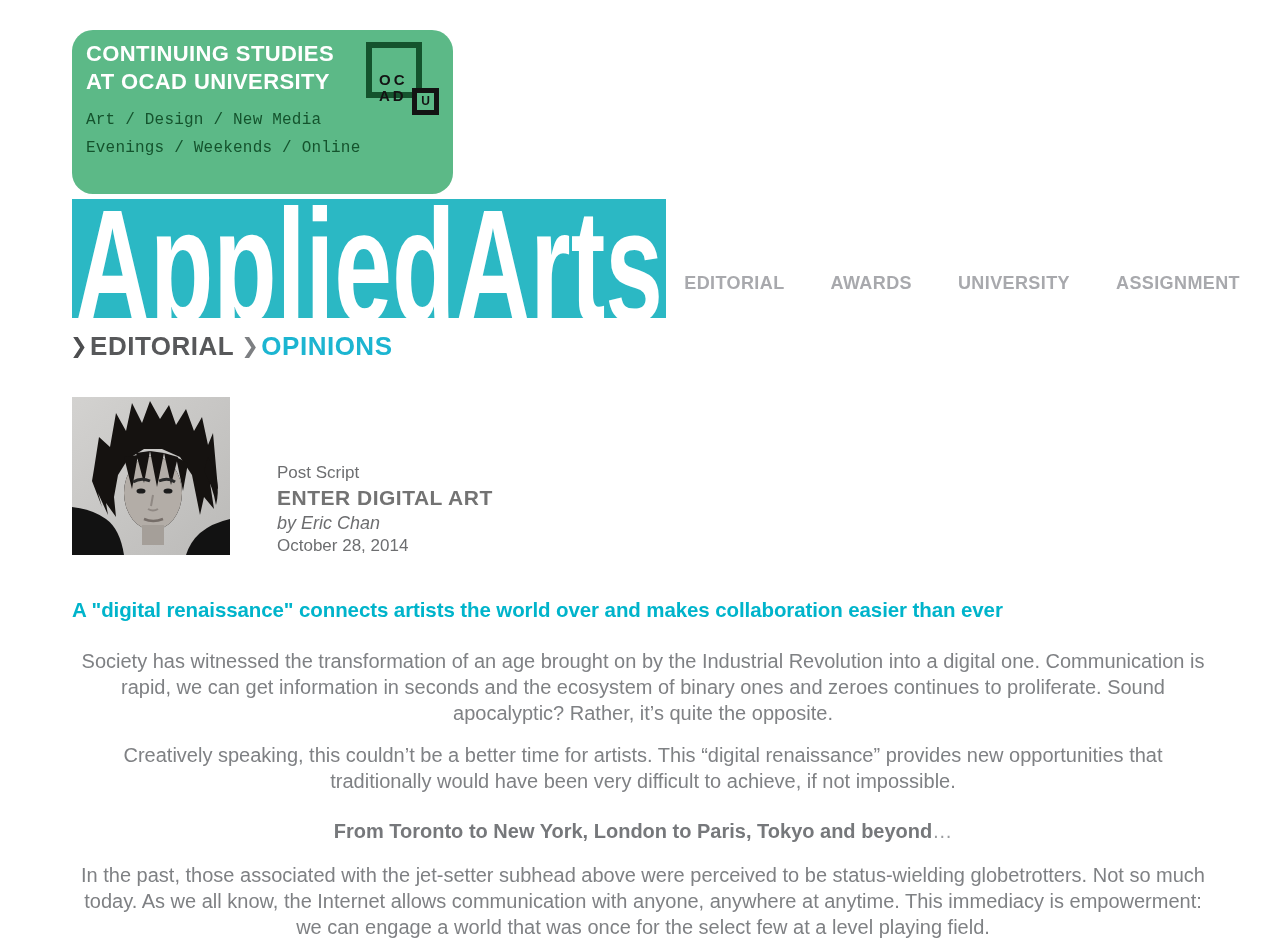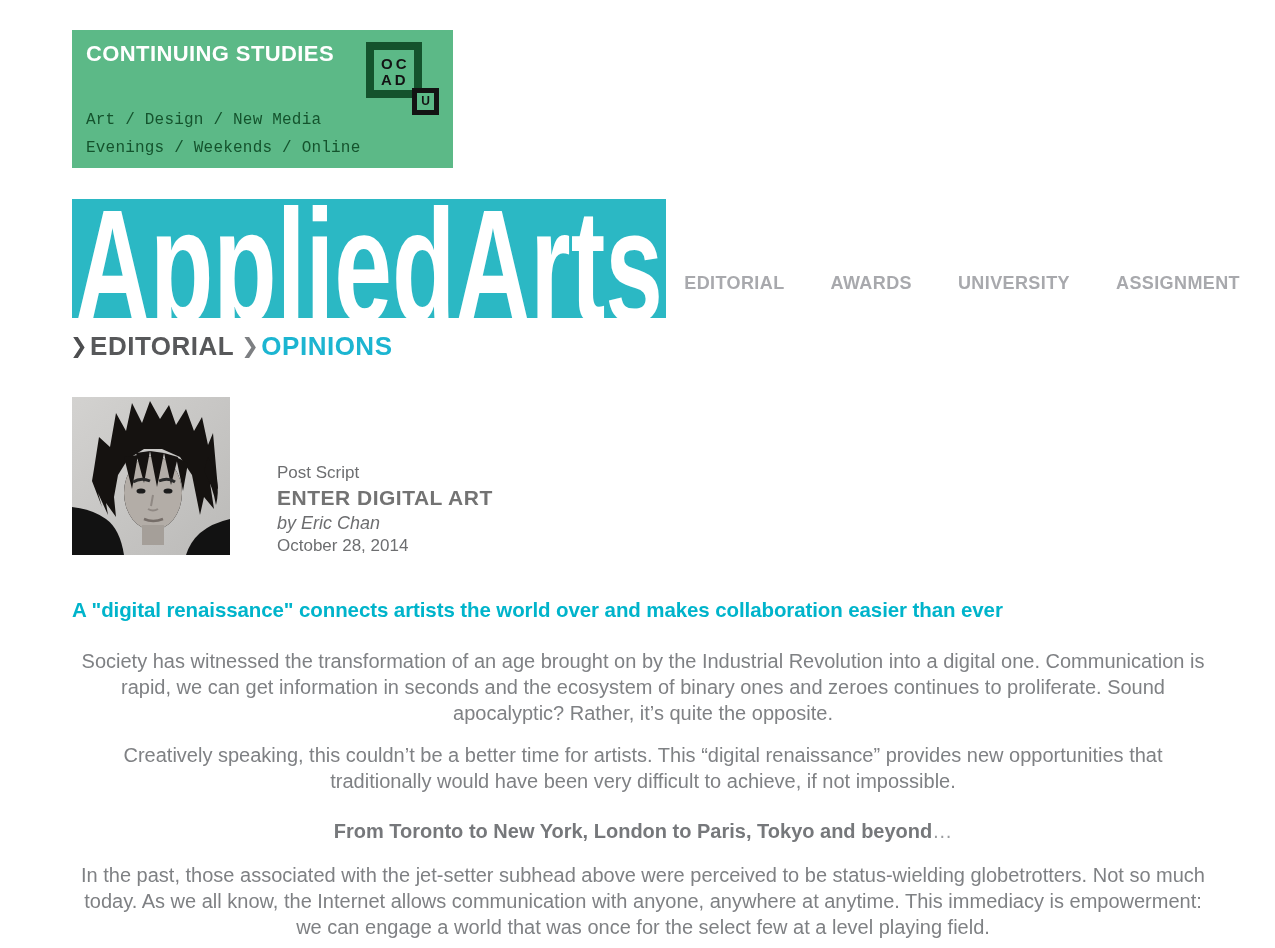--- a/index.html
+++ b/index.html
@@ -4,36 +4,36 @@
 <style>
   html,body { margin:0; padding:0; background:#ffffff; }
   .page {
     position:relative; width:1275px; height:948px; background:#ffffff;
     overflow:hidden; font-family:"Liberation Sans","DejaVu Sans",sans-serif;
   }
   a { text-decoration:none; cursor:pointer; }
 
   
   .ocad-banner {
-    position:absolute; left:72px; top:30px; width:381px; height:138px;
-    background:#5cb987; display:block;
+    position:absolute; left:72px; top:30px; width:381px; height:164px;
+    background:#5cb987; display:block;border-radius:21px;
   }
   .ocad-title {
     position:absolute; left:14px; top:10px;
     font-size:22px; line-height:28px; font-weight:bold; color:#ffffff; letter-spacing:0.4px;
   }
   .ocad-sub {
     position:absolute; left:14px; top:76px;
     font-size:16px; line-height:28px; color:#14532d; letter-spacing:0.2px;font-family:Liberation Mono, monospace;
   }
   .ocad-logo { position:absolute; left:0; top:0; width:100%; height:100%; pointer-events:none; }
   .ocad-big-sq {
     position:absolute; left:294px; top:12px; width:56px; height:56px;
-    border:8px solid #14532d; box-sizing:border-box;
-    padding:6px 0 0 7px; color:#131313; font-weight:bold;
+    border:6px solid #14532d; box-sizing:border-box;
+    padding:24px 0 0 7px; color:#131313; font-weight:bold;
     font-size:15px; line-height:16px; letter-spacing:3px;
   }
   .ocad-small-sq {
     position:absolute; left:340px; top:58px; width:27px; height:27px;
     border:5px solid #131313; box-sizing:border-box; background:#5cb987;
     color:#131313; font-weight:bold; font-size:12px; line-height:17px; text-align:center;
   }
 
   
   .aa-logo { position:absolute; left:72px; top:199px; width:594px; height:119px; display:block; }
@@ -83,20 +83,21 @@
   .body-copy .p3 { margin-top:18px; }
 </style>
 </head>
 <body>
 
 <div class="page">
 
   <a class="ocad-banner">
     <div class="ocad-title">
       <div>CONTINUING STUDIES</div>
+      <div>AT OCAD UNIVERSITY</div>
     </div>
     <div class="ocad-sub">
       <div>Art / Design / New Media</div>
       <div>Evenings / Weekends / Online</div>
     </div>
     <div class="ocad-logo">
       <div class="ocad-big-sq">
         <div>OC</div>
         <div>AD</div>
       </div>

